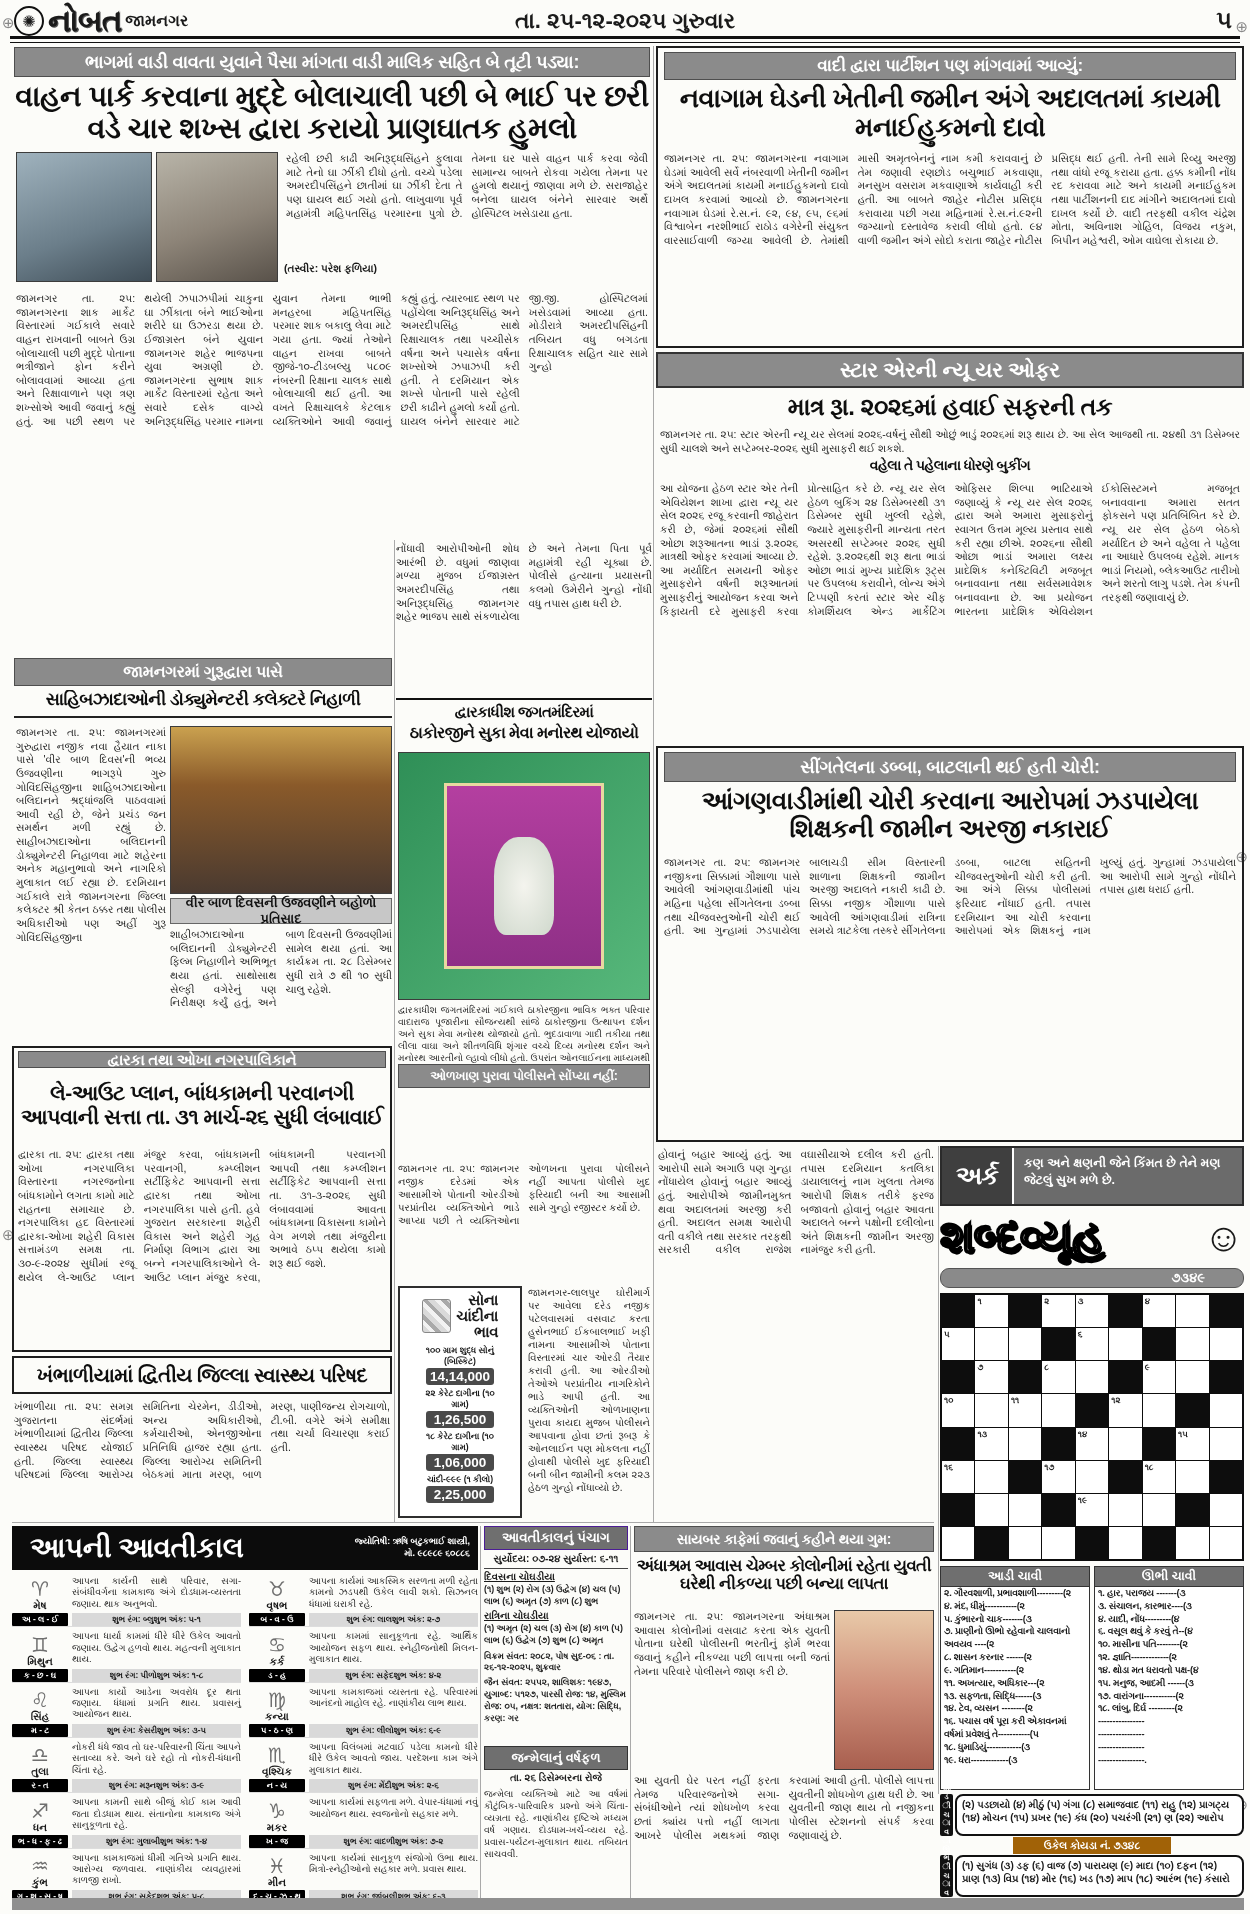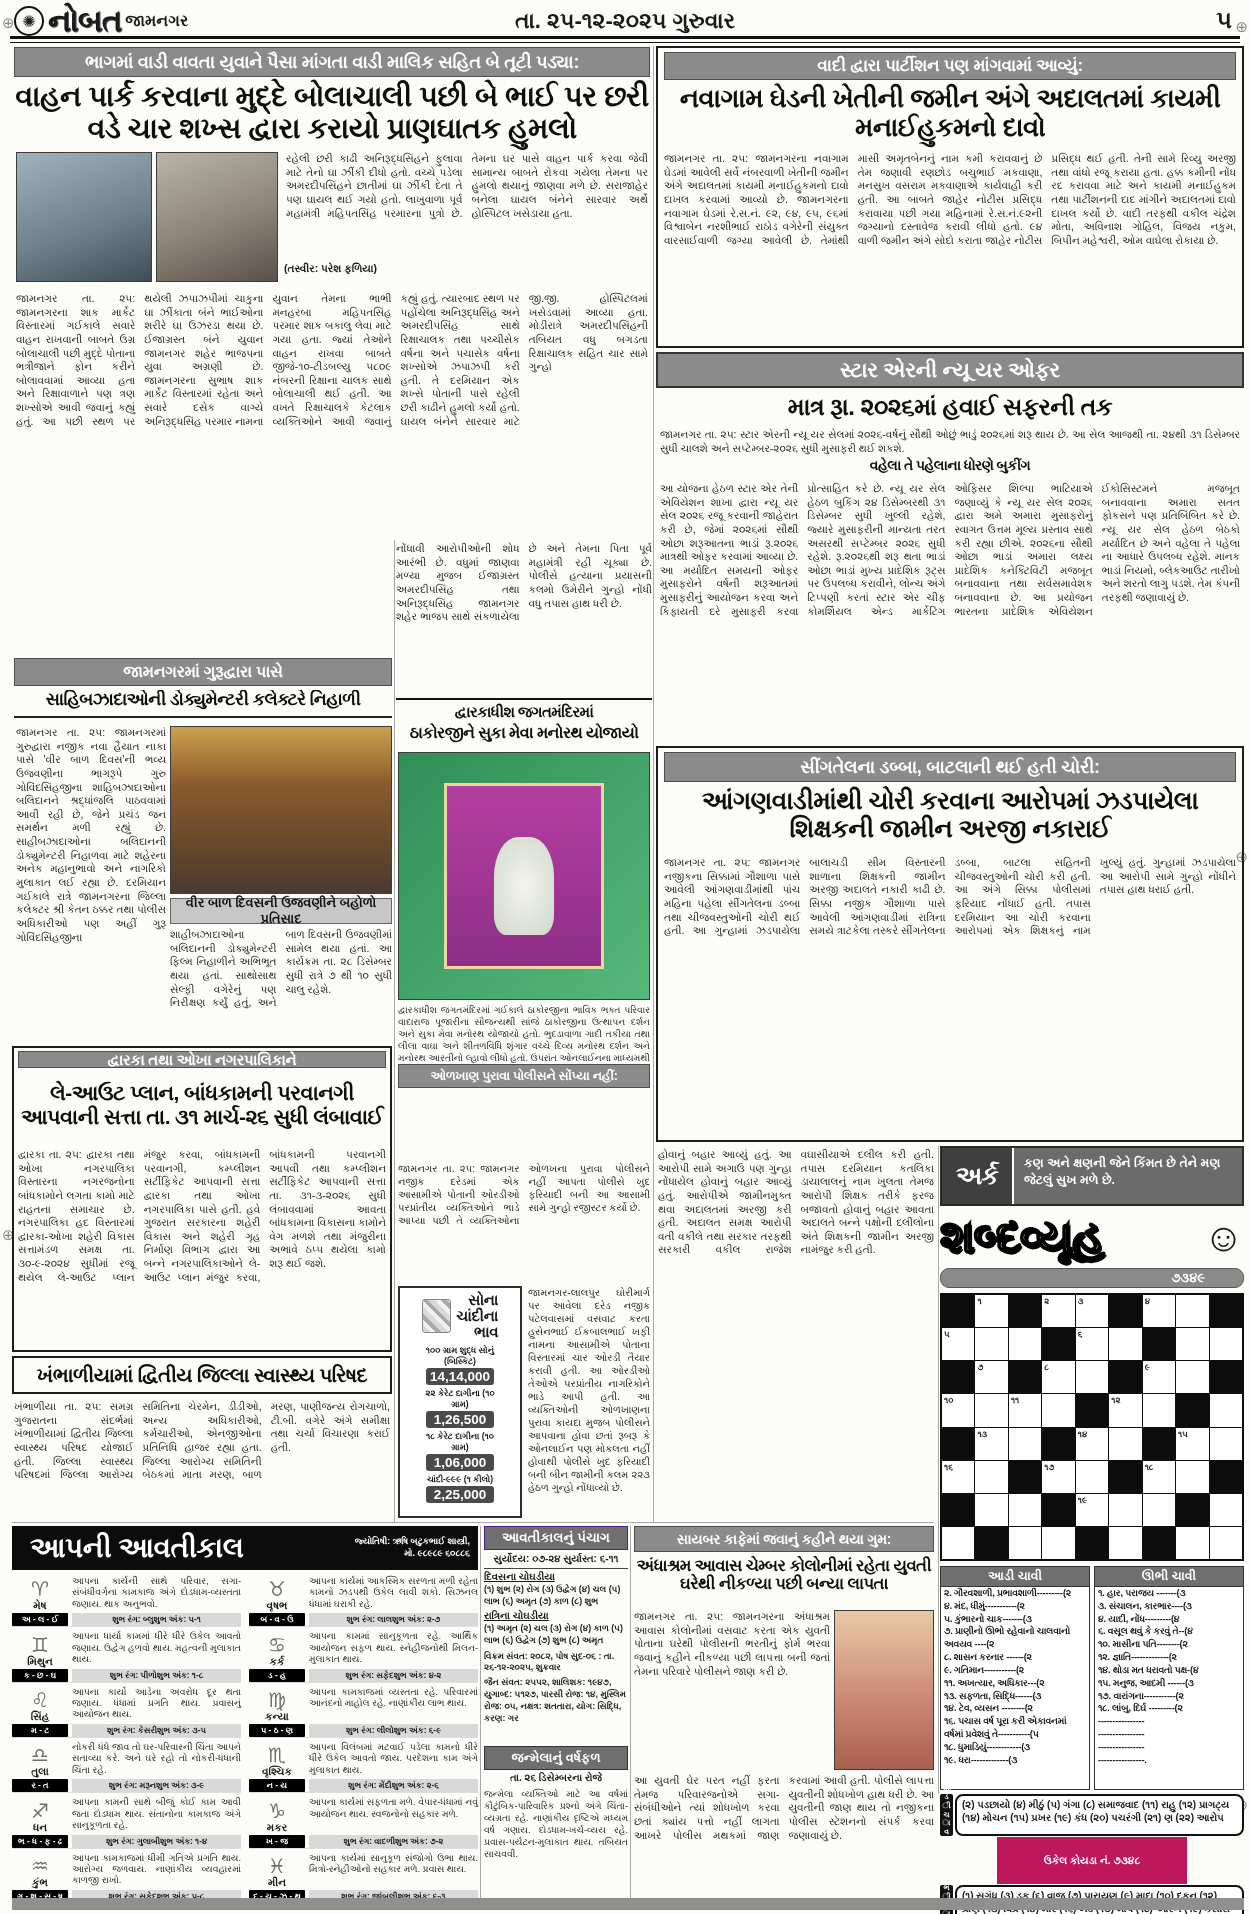--- a/index.html
+++ b/index.html
@@ -41,21 +41,21 @@
   .cw-grid{display:grid;grid-template-columns:repeat(9,1fr);grid-template-rows:repeat(8,1fr);background:#0d0d0d;border:2px solid #0d0d0d;gap:1px}
   .xcell{background:#fff;position:relative}
   .xcell.black{background:#0d0d0d}
   .xnum{position:absolute;top:1px;left:2px;font-size:8.5px;font-weight:bold;color:#222}
   .clue-box{border:1px solid #333;background:#fff}
   .clue-head{background:#6f6f6f;color:#fff;font-weight:bold;font-size:12.5px;text-align:center;padding:2px 0;border-bottom:1px solid #333}
   .clue{font-size:9.3px;font-weight:bold;line-height:1.38;padding:0 3px;letter-spacing:-.2px}
   .sol-row{display:flex;gap:2px}
   .sol-side{width:13px;background:#111;color:#fff;font-size:7.5px;font-weight:bold;text-align:center;line-height:1.15;display:flex;flex-direction:column;justify-content:center;border-radius:2px}
   .sol-box{flex:1;border:2px solid #111;border-radius:8px;font-size:10px;font-weight:bold;line-height:1.3;padding:2px 5px;background:#fff}
-  .sol-mid{background:#be185d;color:#fff;font-weight:bold;font-size:10.5px;text-align:center;width:190px;margin:1px auto;padding:17px 0}
+  .sol-mid{background:#a16207;color:#fff;font-weight:bold;font-size:10.5px;text-align:center;width:158px;margin:1px auto;padding:2px 0}
   
   .h-head{display:flex;background:#0c0c0c;color:#fff;align-items:stretch}
   .h-title{flex:1;font-size:28px;font-weight:bold;display:flex;align-items:center;padding-left:18px;letter-spacing:-.5px}
   .h-astro{width:168px;font-size:8.8px;font-weight:bold;text-align:right;display:flex;flex-direction:column;justify-content:center;padding-right:8px;line-height:1.35}
   .h-grid{display:grid;grid-template-columns:1fr 1fr;gap:2px 8px}
   .h-entry{display:grid;grid-template-columns:56px 1fr;grid-template-rows:auto 13px;gap:1px 4px;border-bottom:1px solid #ddd;padding-top:2px}
   .h-iconwrap{display:flex;flex-direction:column;align-items:center;justify-content:flex-end}
   .h-icon{font-size:20px;color:#6f6f6f;line-height:1}
   .h-sign{font-size:10.5px;font-weight:bold}
   .h-text{font-size:9.3px;line-height:1.22;text-align:justify;color:#222}

